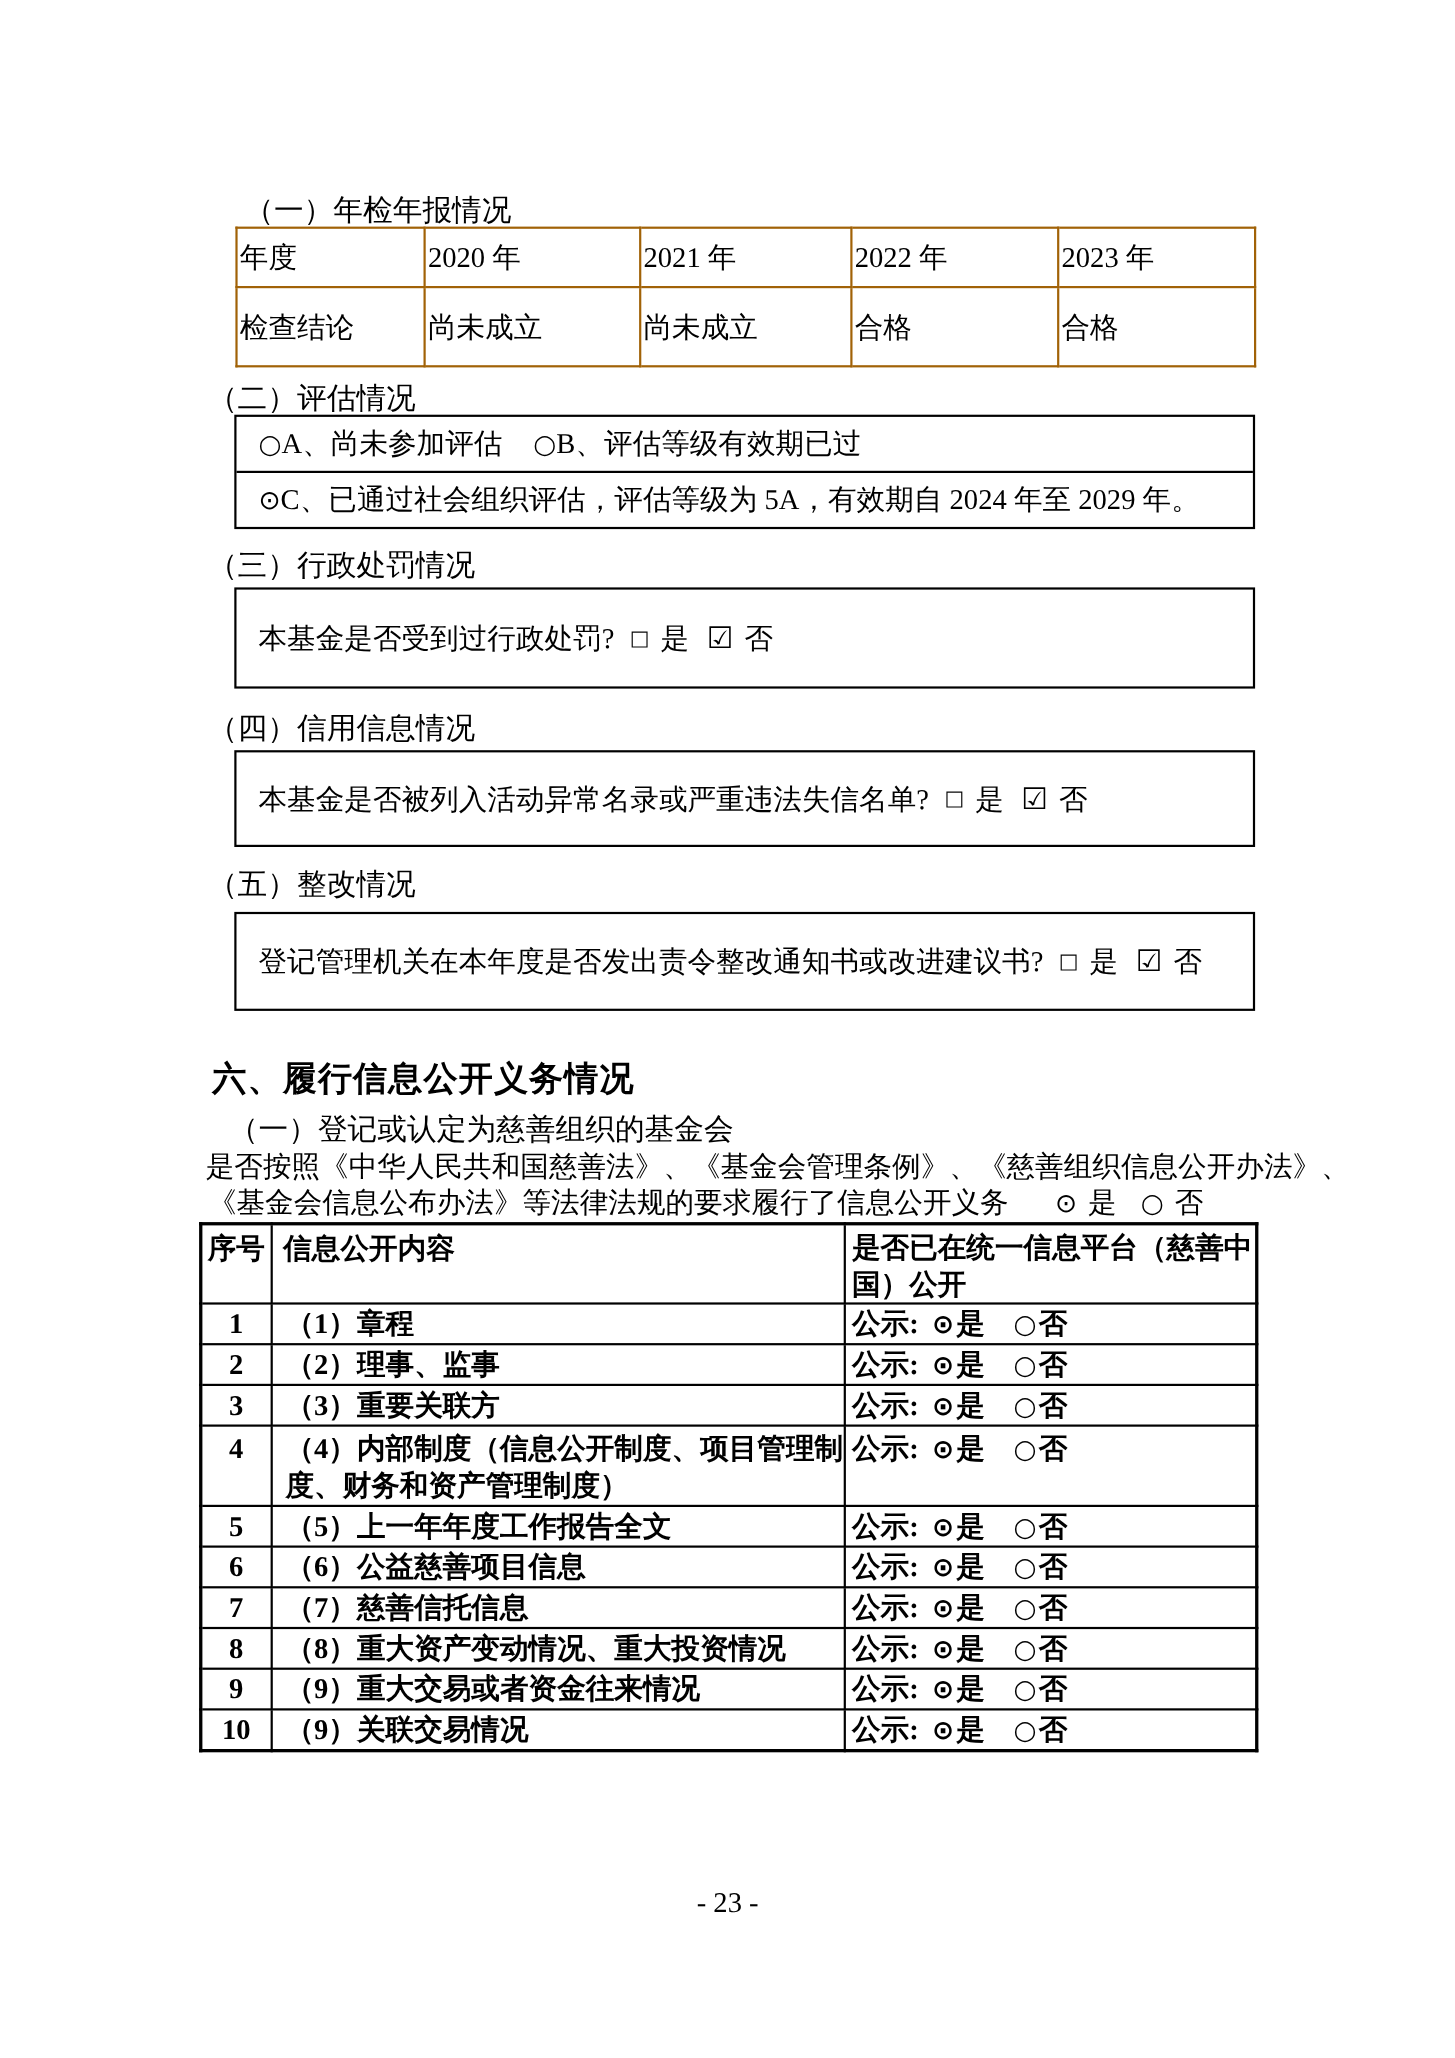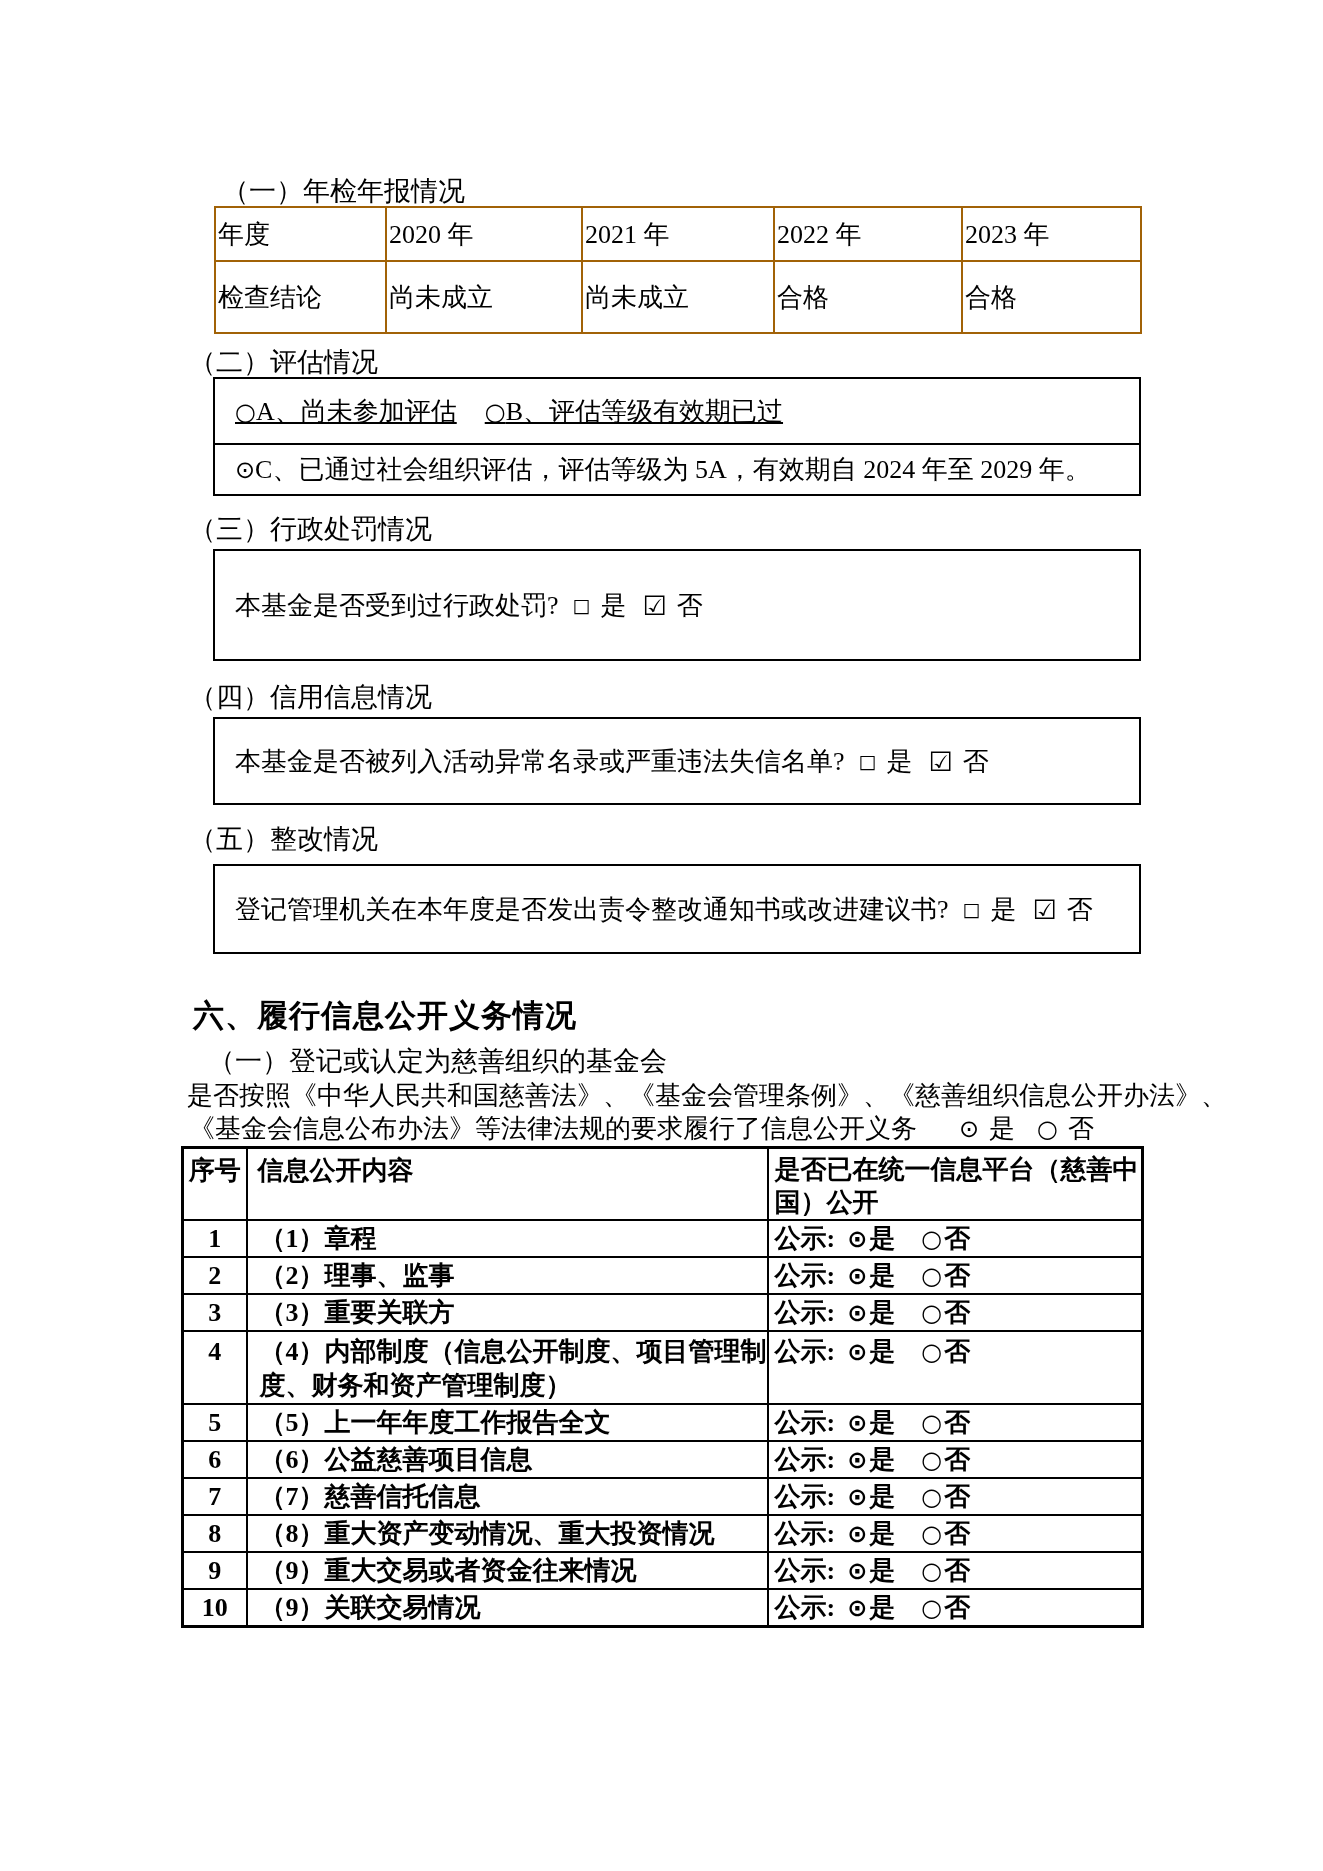--- a/index.html
+++ b/index.html
@@ -60,24 +60,24 @@
     width: 928px;
     border: 2px solid #000;
   }
   .box.eval { margin-top: 0px; }
   .box .box-row {
     display: flex;
     align-items: center;
     padding-left: 20px;
     font-size: 26px;
   }
-  .box .box-row.opt-row { height: 64px; text-decoration: underline; }
+  .box .box-row.opt-row { height: 49px; }
   .box .box-row.sel-row { height: 51px; border-top: 2px solid #000; }
   .box.q-box { margin-top: 5px; }
-  .box.q-box .box-row { height: 108px; }
+  .box.q-box .box-row { height: 88px; }
   .box.q-box.credit .box-row { height: 84px; }
   .box.q-box.rect { margin-top: 10px; }
   .box.q-box.rect .box-row { height: 86px; }
 
   .opt-gap { margin-left: 28px; }
 
   .radio-glyph, .cb-glyph {
     font-family: "DejaVu Sans", sans-serif;
     line-height: 1;
   }
@@ -278,14 +278,15 @@
       <td class="c-status"><span>公示:</span><span class="status-radio"><span class="radio-glyph">⊙</span><span>是</span></span><span class="status-radio no-opt"><span class="radio-glyph">○</span><span>否</span></span></td>
     </tr>
     <tr class="single">
       <td class="c-no">10</td>
       <td class="c-content">（9）关联交易情况</td>
       <td class="c-status"><span>公示:</span><span class="status-radio"><span class="radio-glyph">⊙</span><span>是</span></span><span class="status-radio no-opt"><span class="radio-glyph">○</span><span>否</span></span></td>
     </tr>
   </tbody>
     </table>
 
+  <div class="footer">- 23 -</div>
 
 </div>
 
 </body></html>

